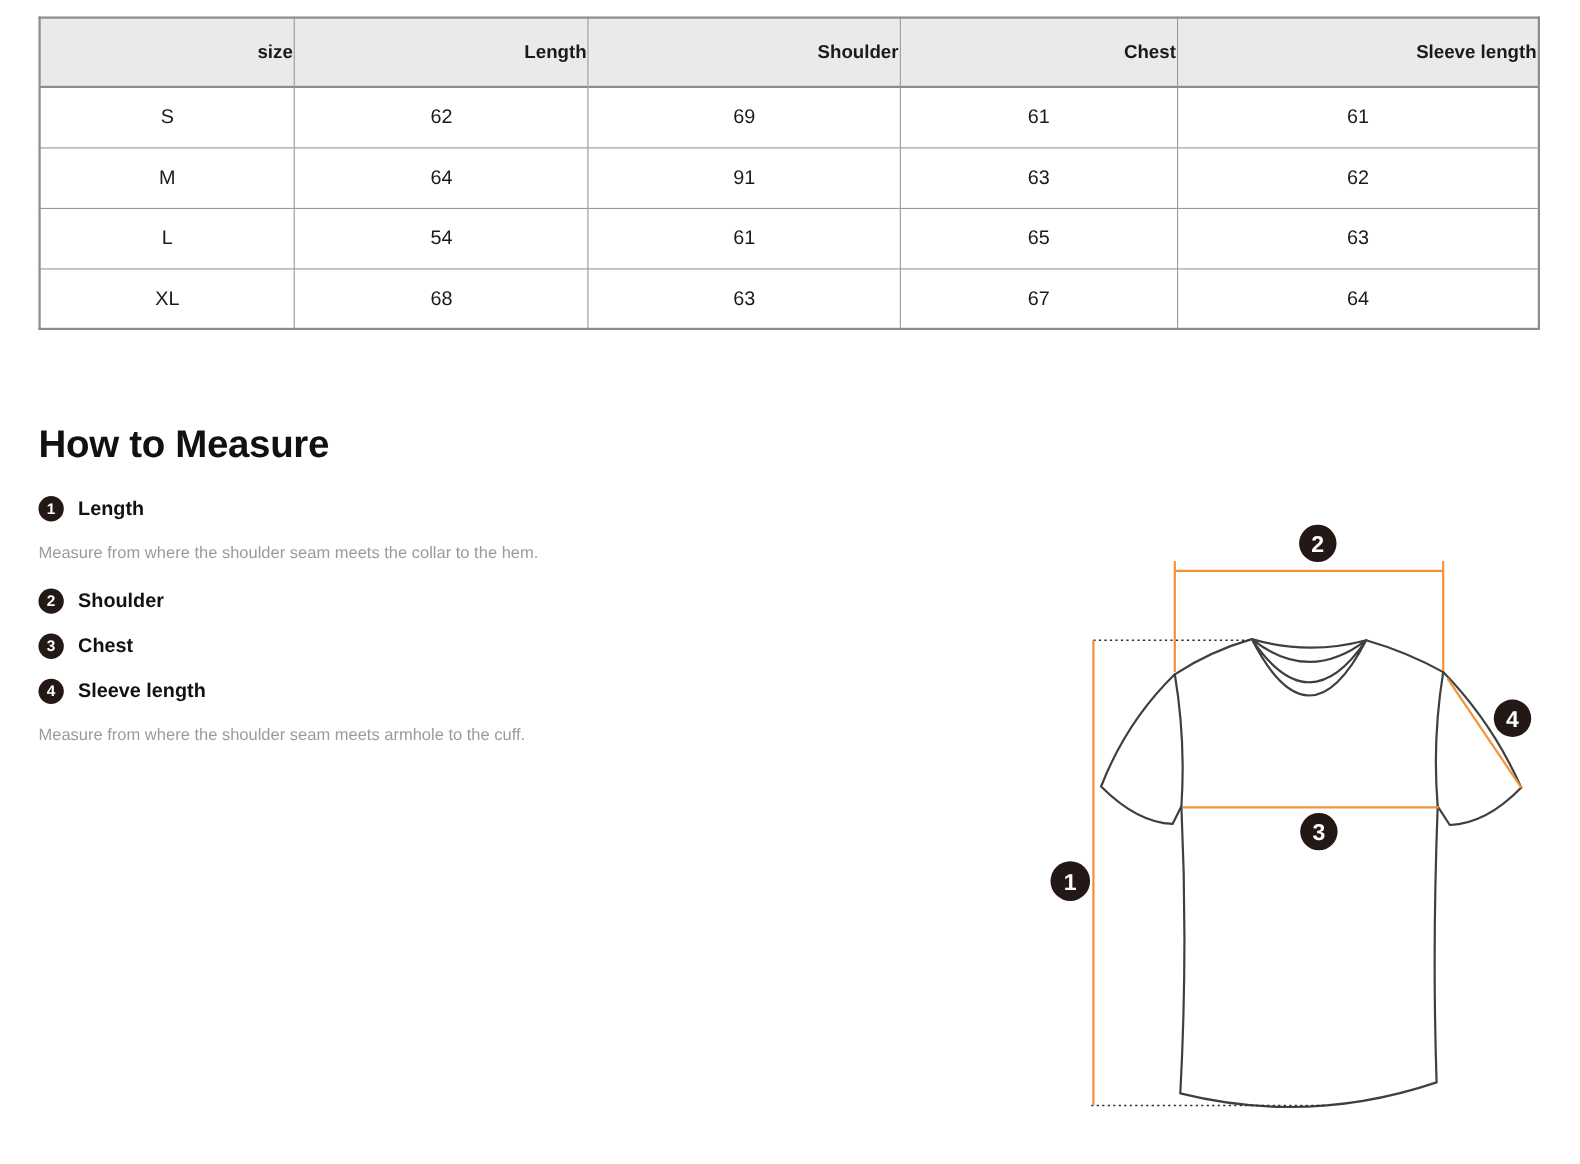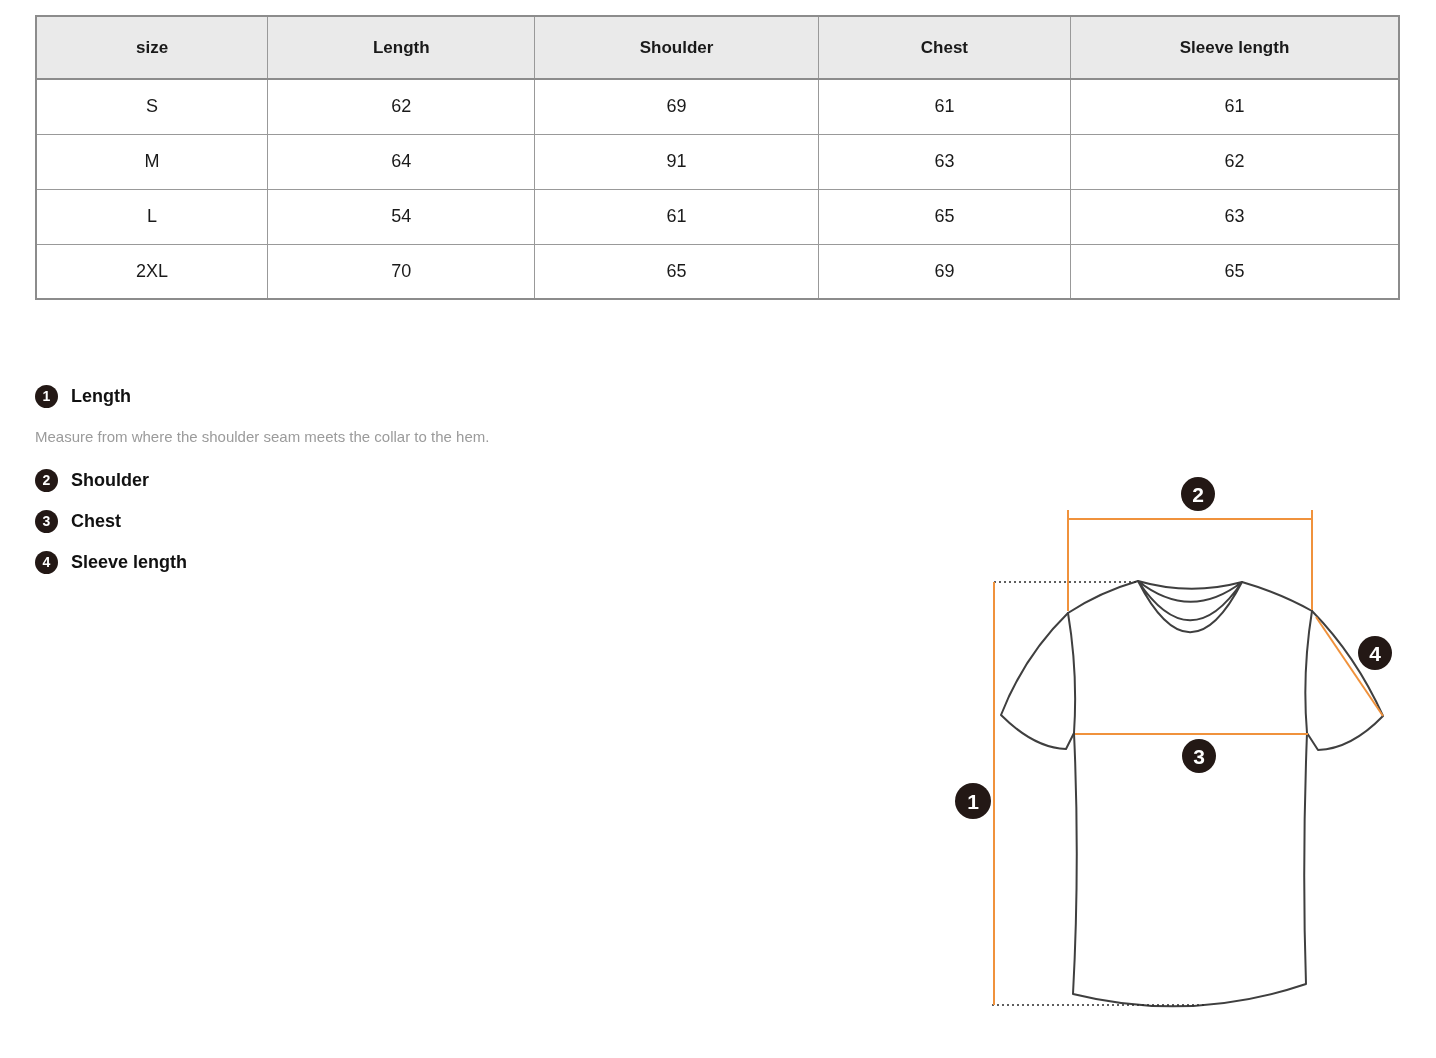--- a/index.html
+++ b/index.html
@@ -19,21 +19,21 @@
     border-collapse: collapse;
     table-layout: fixed;
     border: 2px solid #8c8c8c;
   }
   table.size-table th {
     background: #eaeaea;
     font-size: 17px; font-weight: bold; color: #1a1a1a;
     height: 63px;
     border: 1px solid #999999;
     border-bottom: 2px solid #8c8c8c;
-    text-align: center;
+    text-align: right;
   }
   table.size-table td {
     font-size: 18px; color: #1a1a1a;
     height: 55px;
     border: 1px solid #999999;
     text-align: center;
     background: #ffffff;
   }
 
   
@@ -114,30 +114,31 @@
       <td>62</td>
     </tr>
     <tr>
       <td>L</td>
       <td>54</td>
       <td>61</td>
       <td>65</td>
       <td>63</td>
     </tr>
     <tr>
-      <td>2XL</td>
-      <td>70</td>
-      <td>65</td>
-      <td>69</td>
-      <td>65</td>
+      <td>XL</td>
+      <td>68</td>
+      <td>63</td>
+      <td>67</td>
+      <td>64</td>
     </tr>
   </tbody>
 </table>
 
 <div class="measure-section">
+  <h2 class="measure-title">How to Measure</h2>
 
   <div class="step-label">
     <span class="step-badge">1</span>
     <span class="step-title">Length</span>
   </div>
   <p class="step-desc">Measure from where the shoulder seam meets the collar to the hem.</p>
 
   <div class="step-label">
     <span class="step-badge">2</span>
     <span class="step-title">Shoulder</span>
@@ -145,20 +146,21 @@
 
   <div class="step-label">
     <span class="step-badge">3</span>
     <span class="step-title">Chest</span>
   </div>
 
   <div class="step-label">
     <span class="step-badge">4</span>
     <span class="step-title">Sleeve length</span>
   </div>
+  <p class="step-desc">Measure from where the shoulder seam meets armhole to the cuff.</p>
 </div>
 
 <svg class="diagram" viewBox="0 0 500 600">
 
   <path class="shirt-line" d="M138,157 Q170,136 208,125 M312,126 Q350,137 382,155
            M382,155 Q372,217 377,277 Q372,408 376,528
            M138,157 Q148,217 144,277 Q150,408 143,538
            M143,538 Q260,567 376,528"></path>
 
   <path class="shirt-line" d="M208,125 Q260,140 312,126

